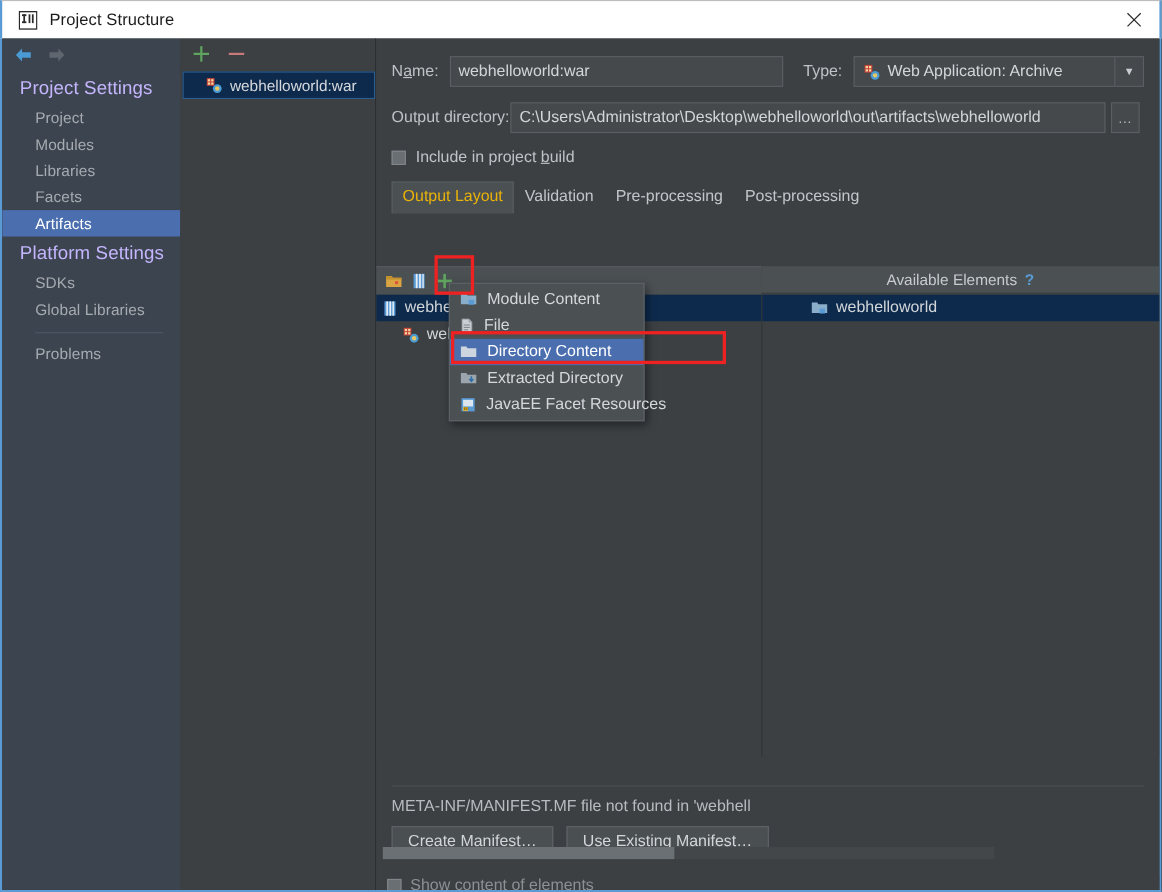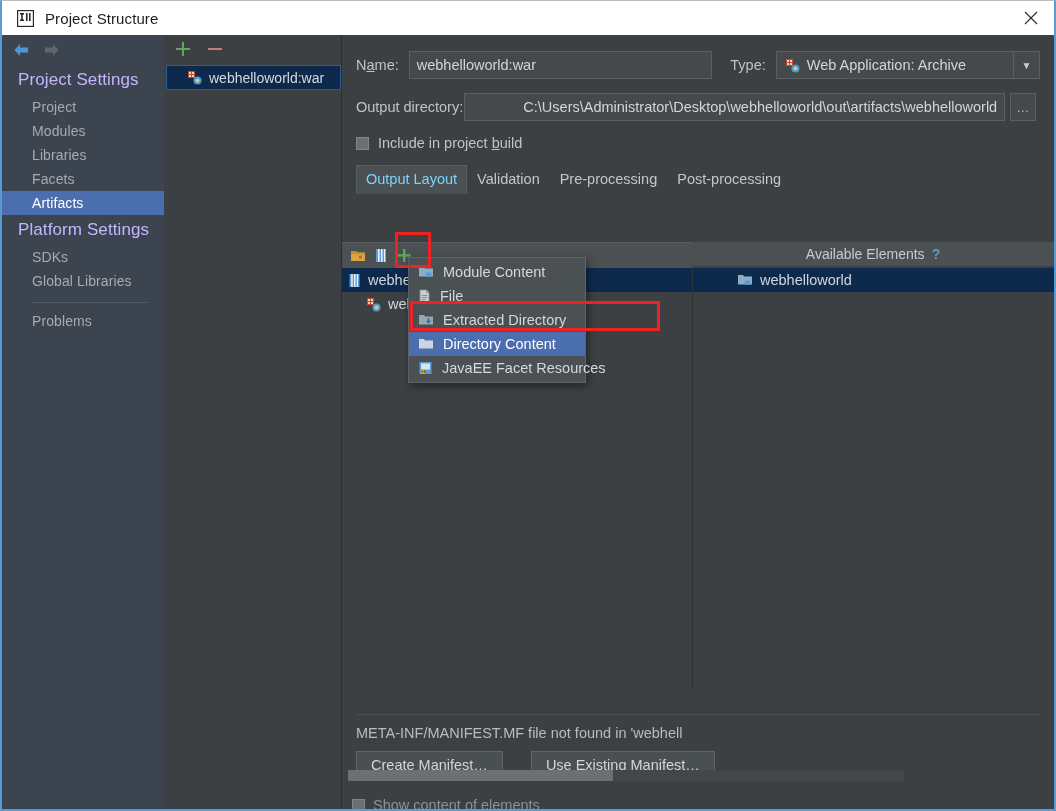--- a/index.html
+++ b/index.html
@@ -142,21 +142,21 @@
   .tab {
     font-size: 14.5px; color:#c2c6ca;
     padding: 5px 9px 6px 9px;
     border: 1px solid transparent;
     white-space: nowrap;
   }
   .tab.active {
     background: #4b5053;
     border: 1px solid #585d61;
     border-bottom-color: #4b5053;
-    color:#7dd3fc;
+    color:#eab308;
   }
 
   
   .tree-toolbar {
     display:flex; align-items:center; gap: 8px;
     height: 26px; padding-left: 8px;
     background: #4b5053;
     border-top: 1px solid #585d61;
   }
 
@@ -219,21 +219,21 @@
   }
 
   
   .manifest-sep {
     height:1px; background:#4a4f53; margin: 0 14px;
   }
   .manifest-msg {
     font-size: 14.5px; color:#b8bcc0;
     padding: 10px 14px 0 14px; white-space: nowrap;
   }
-  .btn-row { display:flex; gap: 28px; padding: 10px 14px 0 14px; }
+  .btn-row { display:flex; gap: 12px; padding: 10px 14px 0 14px; }
   .btn {
     background:#4a4f52; border:1px solid #5e6469;
     color:#d2d6d9; font-size:14.5px;
     padding: 5px 14px; white-space: nowrap;
   }
   .btn u { text-decoration: underline; }
 
   .hscroll-track {
     position:absolute; left: 6px; right: 150px; bottom: 28px;
     height: 11px; background: #434749;
@@ -354,21 +354,21 @@
             </svg>
           </span>
           <span>Web Application: Archive</span>
         </span>
         <span class="c-arrow">▼</span>
       </div>
     </div>
 
     <div class="form-row" style="margin-top: 14px;">
       <span class="lbl">Output directory:</span>
-      <div class="tfield" style="width: 541px; margin-left: 1px; text-align: right;">C:\Users\Administrator\Desktop\webhelloworld\out\artifacts\webhelloworld</div>
+      <div class="tfield" style="width: 541px; margin-left: 1px;">C:\Users\Administrator\Desktop\webhelloworld\out\artifacts\webhelloworld</div>
       <div class="browse-btn" style="margin-left: 5px;">…</div>
     </div>
 
     <div class="chk-row" style="margin-top: 14px;">
       <span class="chkbox"></span>
       <span class="lbl">Include in project <u>b</u>uild</span>
     </div>
 
     <div class="tabs" style="margin-top: 14px;">
       <div class="tab active">Output Layout</div>
@@ -468,36 +468,36 @@
             <svg width="13" height="15" viewBox="0 0 13 15">
               <path d="M2 1 L8.5 1 L11 3.6 L11 14 L2 14 Z" fill="#c9ced3" stroke="#8b9096" stroke-width=".8"></path>
               <path d="M8.5 1 L8.5 3.6 L11 3.6" fill="none" stroke="#8b9096" stroke-width=".8"></path>
               <rect x="3.6" y="6" width="5.6" height=".9" fill="#7d8288"></rect>
               <rect x="3.6" y="8.2" width="5.6" height=".9" fill="#7d8288"></rect>
               <rect x="3.6" y="10.4" width="4" height=".9" fill="#7d8288"></rect>
             </svg>
           </span>
           <span>File</span>
         </div>
+        <div class="pitem hl">
+          <span class="ico">
+            <svg width="16" height="14" viewBox="0 0 16 14">
+              <path d="M1 2 L6 2 L7 3.6 L15 3.6 L15 11.5 L1 11.5 Z" fill="#cdd6de"></path>
+            </svg>
+          </span>
+          <span>Directory Content</span>
+        </div>
         <div class="pitem">
           <span class="ico">
             <svg width="16" height="14" viewBox="0 0 16 14">
               <path d="M1 2 L6 2 L7 3.6 L15 3.6 L15 11.5 L1 11.5 Z" fill="#9aa5ad"></path>
               <path d="M10.5 5 L10.5 9 M8.7 7.6 L10.5 9.6 L12.3 7.6" stroke="#2f6ea8" stroke-width="1.4" fill="none"></path>
             </svg>
           </span>
           <span>Extracted Directory</span>
-        </div>
-        <div class="pitem hl">
-          <span class="ico">
-            <svg width="16" height="14" viewBox="0 0 16 14">
-              <path d="M1 2 L6 2 L7 3.6 L15 3.6 L15 11.5 L1 11.5 Z" fill="#cdd6de"></path>
-            </svg>
-          </span>
-          <span>Directory Content</span>
         </div>
         <div class="pitem">
           <span class="ico">
             <svg width="15" height="14" viewBox="0 0 15 14">
               <rect x="1.5" y="1" width="12" height="12" fill="#5b9bd5"></rect>
               <rect x="3" y="2.5" width="9" height="6" fill="#dbe6ef"></rect>
               <rect x="3" y="9" width="4.5" height="3.5" fill="#e8b72e"></rect>
               <text x="3.6" y="12" font-size="3.4" fill="#3b2d00" font-family="sans-serif">EE</text>
             </svg>
           </span>

